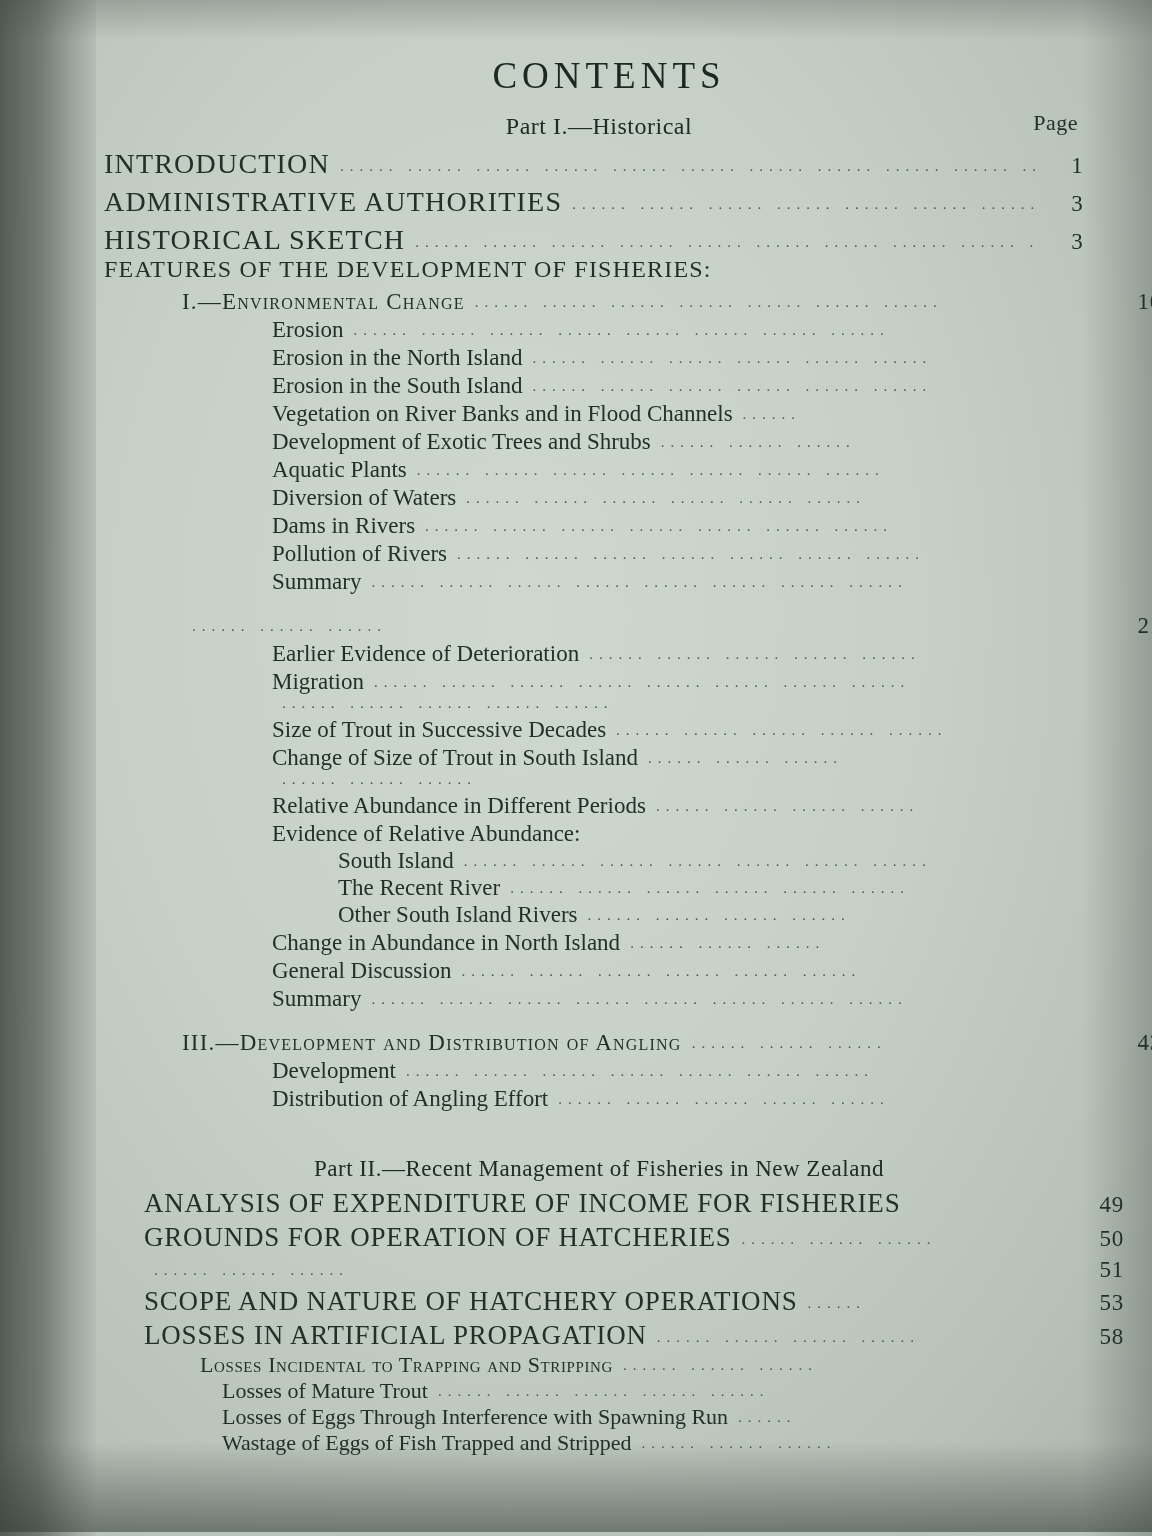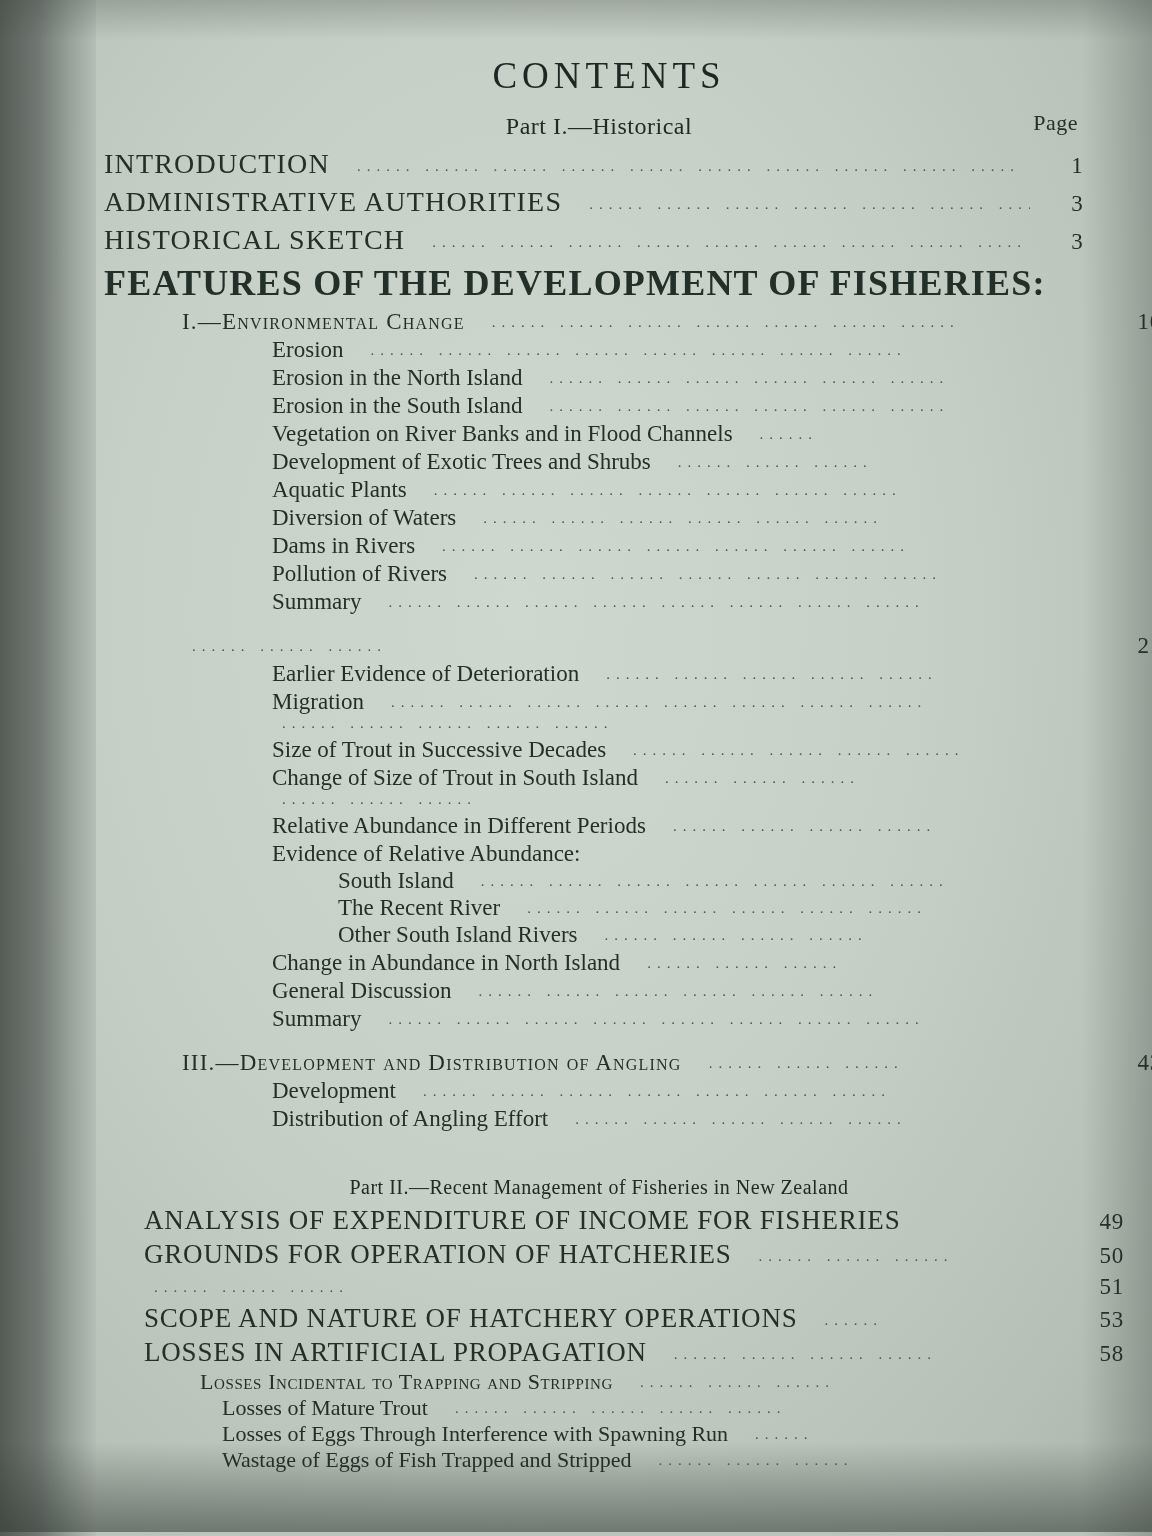--- a/index.html
+++ b/index.html
@@ -72,38 +72,37 @@
     font-size: 24px;
     font-weight: normal;
     letter-spacing: 0.5px;
     margin: 0;
     padding-left: 10px;
     color: #202b26;
   }
   .part-head.two {
     margin-top: 26px;
     margin-bottom: 8px;
-    font-size: 20px;
+    font-size: 23px;
   }
   .page-word {
     position: absolute;
     right: 6px;
     top: 56px;
     font-size: 22px;
     color: #23302b;
     letter-spacing: 0.5px;
   }
 
   
   .row {
     display: flex;
     align-items: baseline;
     width: 100%;
     line-height: 1.0;
-    gap: 17px;
   }
   .label {
     white-space: nowrap;
     color: #233029;
   }
   .dots {
     flex: 1 1 auto;
     overflow: hidden;
     white-space: nowrap;
     color: #4a5650;
@@ -137,24 +136,23 @@
     font-size: 23px;
     margin-top: 5px;
     padding-left: 168px;
   }
   .lvl-sub2 {
     font-size: 23px;
     margin-top: 4px;
     padding-left: 234px;
   }
   .plain-major {
-    font-size: 36px;
+    font-size: 24px;
     letter-spacing: 1.2px;
-    margin-top: 11px;
-    font-weight: bold;
+    margin-top: 3px;
   }
   .nodots .dots { visibility: hidden; }
 
   
   .smallcaps {
     font-variant: small-caps;
     letter-spacing: 1.2px;
   }
 
   .spacer-sm { height: 12px; }

